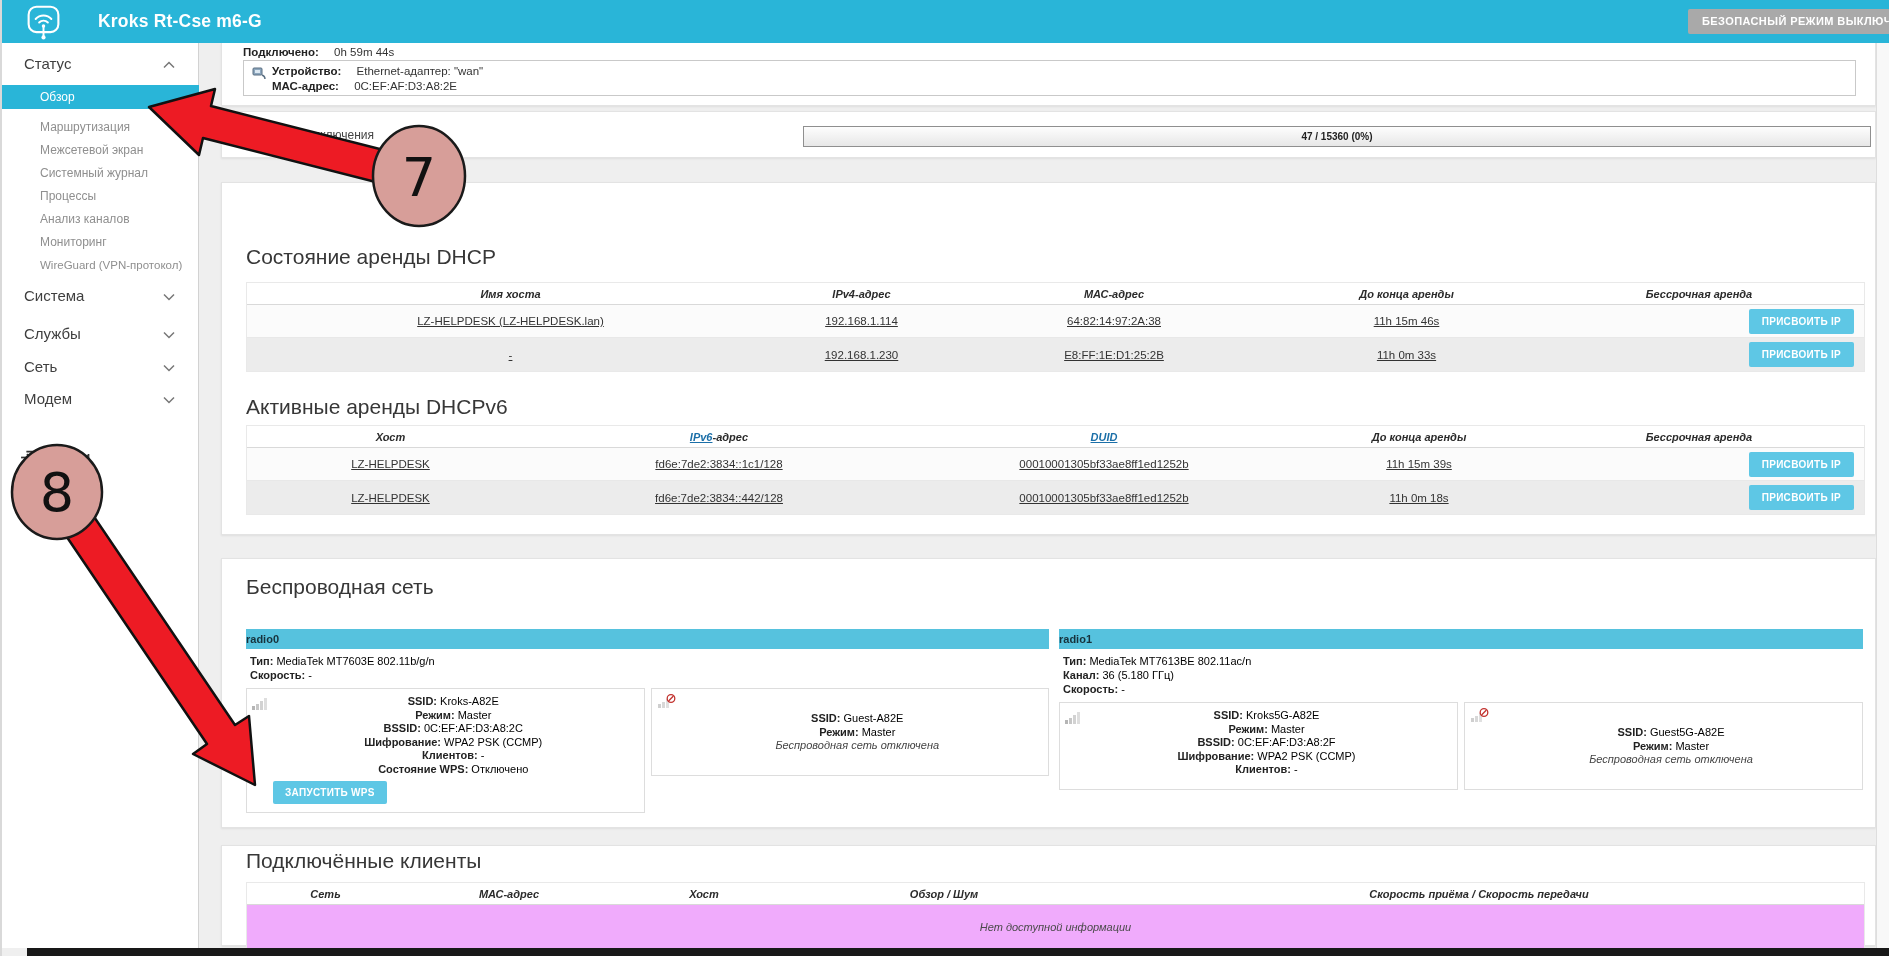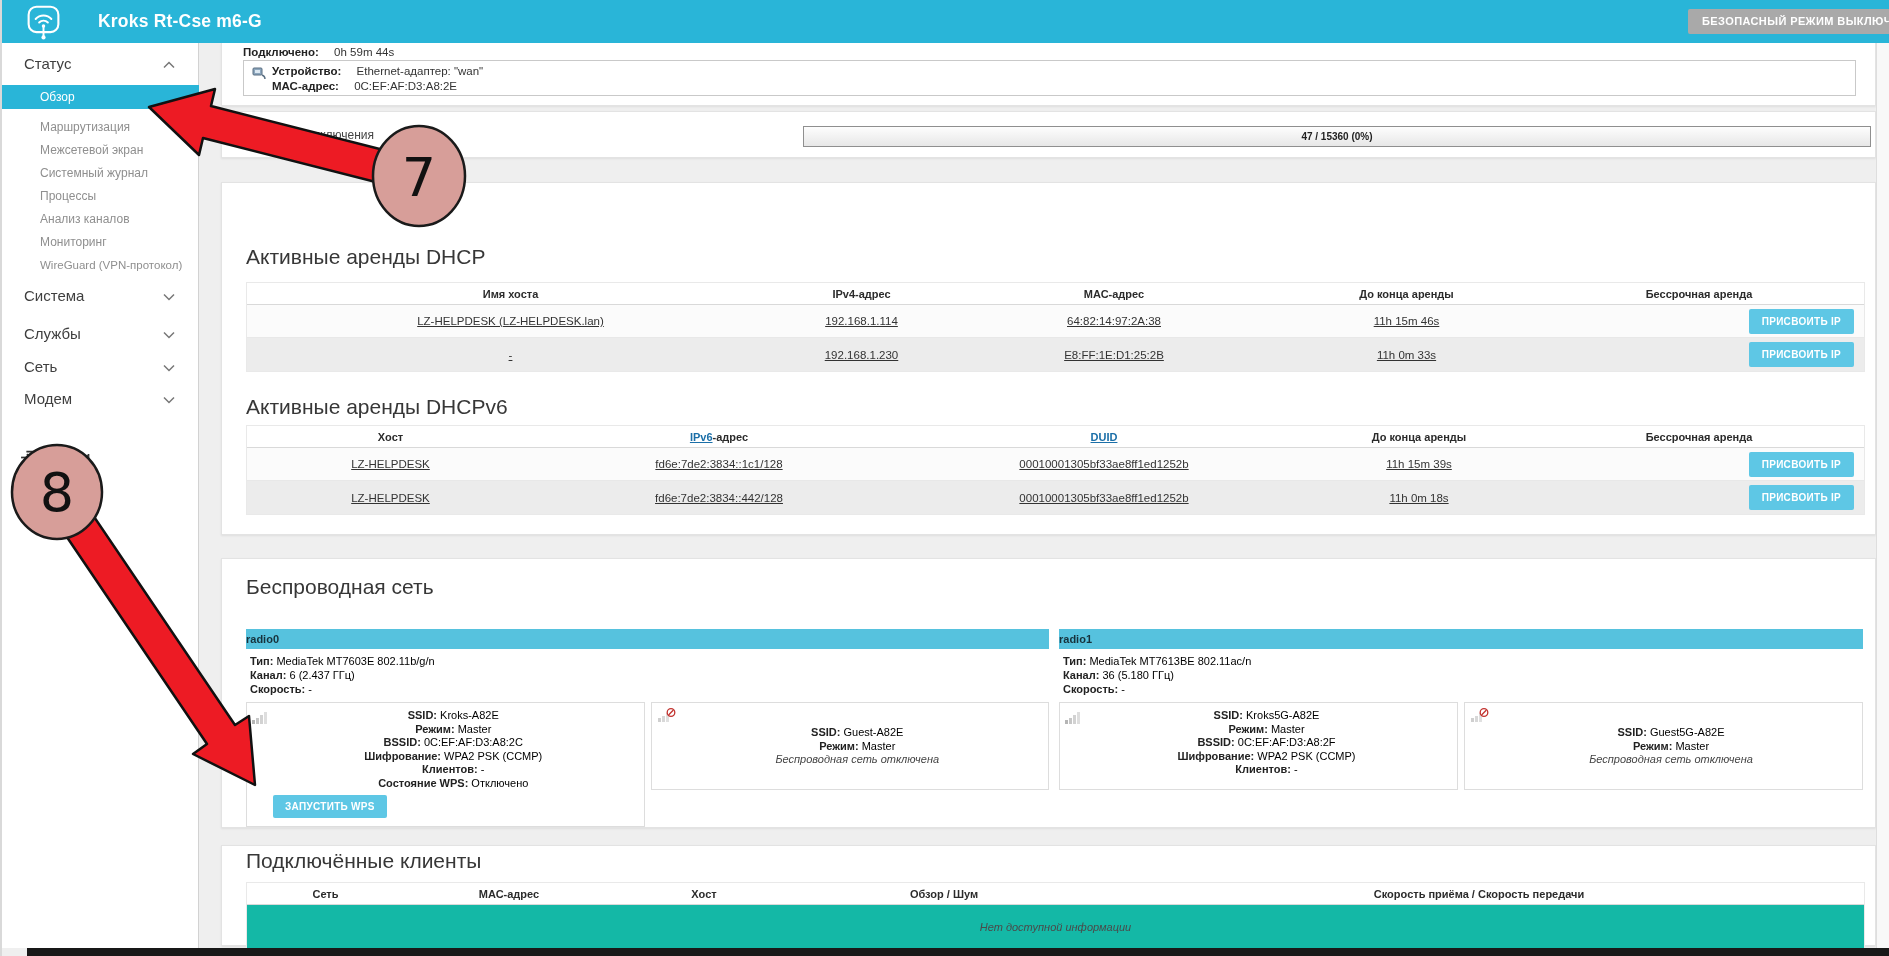--- a/index.html
+++ b/index.html
@@ -59,21 +59,21 @@
           border:1px solid #8f8f8f; background:linear-gradient(#fdfdfd,#e7e7e7);
           text-align:center; line-height:19px; font-size:10px; font-weight:bold; color:#222; }
 
   
   .tbl { position:absolute; width:1619px; border:1px solid #e9e9e9; background:#fff; }
   .trow { display:grid; align-items:center; }
   .t-dhcp .trow    { grid-template-columns:527px 175px 330px 255px 1fr; }
   .t-dhcp6 .trow   { grid-template-columns:287px 370px 400px 230px 1fr; }
   .t-clients .trow { grid-template-columns:157px 210px 180px 300px 1fr; }
   .thead { height:22px; border-bottom:1px solid #d9d9d9; }
-  .thead > div { text-align:center; font-size:11px; font-weight:bold; color:#2b2b2b; }
+  .thead > div { text-align:center; font-size:11px; font-weight:bold; color:#2b2b2b;font-style:italic; }
   .tr { height:33px; border-bottom:1px solid #e8e8e8; font-size:11.5px; color:#333;text-decoration:underline; }
   .tr:last-child { border-bottom:none; }
   .tr > div { text-align:center; }
   .tr.odd  { background:#fbfbfb; }
   .tr.even { background:#ececec; }
   .cell-btn { text-align:right !important; padding-right:10px; }
   .btn-ip { background:#5ec7e5; color:#fff; border:none; border-radius:2px;
             font-size:10px; font-weight:bold; padding:7px 13px; letter-spacing:.3px;
             font-family:"Liberation Sans",sans-serif; cursor:pointer; }
   .link { color:#1b6fa8; text-decoration:underline; cursor:pointer; }
@@ -104,21 +104,21 @@
   .net-card.off .net-icon { top:5px; left:6px; }
   .disabled-text { font-style:italic; color:#444; }
   .btn-wps { background:#5ec7e5; color:#fff; border:none; border-radius:2px;
              font-size:10px; font-weight:bold; padding:6px 12px; margin:5px 0 2px 0;
              letter-spacing:.3px; font-family:"Liberation Sans",sans-serif; cursor:pointer; }
 
   
   #cardE { left:219px; top:845px; width:1655px; height:101px; }
   #clients-title { left:24px; top:3px; }
   #tbl-clients { left:24px; top:36px; }
-  .empty-row { height:43px; background:#14b8a6; display:flex; align-items:center;
+  .empty-row { height:43px; background:#f0abfc; display:flex; align-items:center;
                justify-content:center; font-size:11px; font-style:italic; color:#4a4a4a; }
 
   
   .scroll-strip { position:absolute; left:1874px; top:43px; width:15px; height:905px;
                   background:#f8f8f8; border-left:1px solid #dedede; }
   .bottom-bar { position:absolute; left:25px; top:948px; width:1864px; height:8px;
                 background:#181818; }
 
   
   #annot { position:absolute; left:0; top:0; z-index:40; pointer-events:none; }
@@ -217,21 +217,21 @@
       </div>
     </div>
   </div>
 
   <div class="card" id="cardB">
     <div class="conn-label">Активные подключения</div>
     <div class="pbar">47 / 15360 (0%)</div>
   </div>
 
   <div class="card" id="cardC">
-    <div class="h" id="dhcp-title">Активные аренды DHCP</div>
+    <div class="h" id="dhcp-title">Состояние аренды DHCP</div>
 
     <div class="tbl t-dhcp" id="tbl-dhcp">
       <div class="trow thead">
         <div>Имя хоста</div>
         <div>IPv4-адрес</div>
         <div>МАС-адрес</div>
         <div>До конца аренды</div>
         <div>Бессрочная аренда</div>
       </div>
       <div class="trow tr odd">
@@ -281,21 +281,20 @@
     </div>
   </div>
 
   <div class="card" id="cardD">
     <div class="h" id="wifi-title">Беспроводная сеть</div>
 
     <div class="radio" id="radio0">
       <div class="radio-bar">radio0</div>
       <div class="radio-info">
         <div><span class="lbl">Тип:</span> <span>MediaTek MT7603E 802.11b/g/n</span></div>
-        <div><span class="lbl">Канал:</span> <span>6 (2.437 ГГц)</span></div>
         <div><span class="lbl">Скорость:</span> <span>-</span></div>
       </div>
       <div class="nets">
         <div class="net-card">
           <svg class="net-icon" width="16" height="13">
             <rect x="0" y="9" width="3" height="4" fill="#b5b5b5"></rect>
               <rect x="4" y="7" width="3" height="6" fill="#c7c7c7"></rect>
             <rect x="8" y="4" width="3" height="9" fill="#d2d2d2"></rect>
               <rect x="12" y="1" width="3" height="12" fill="#dedede"></rect>
           </svg>

